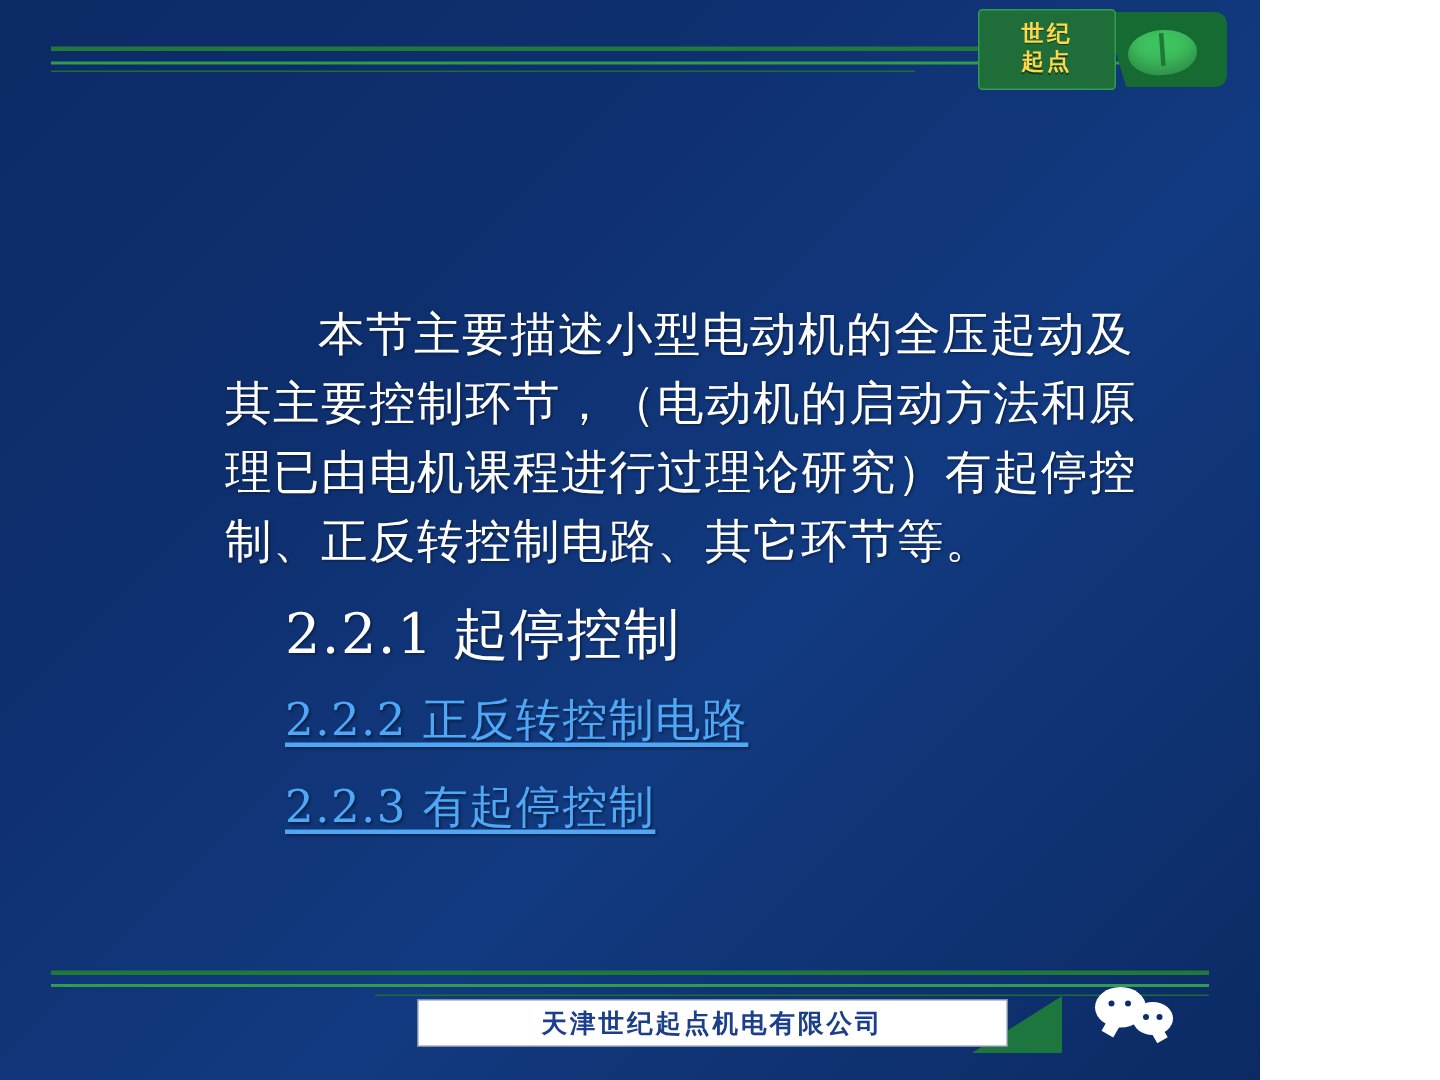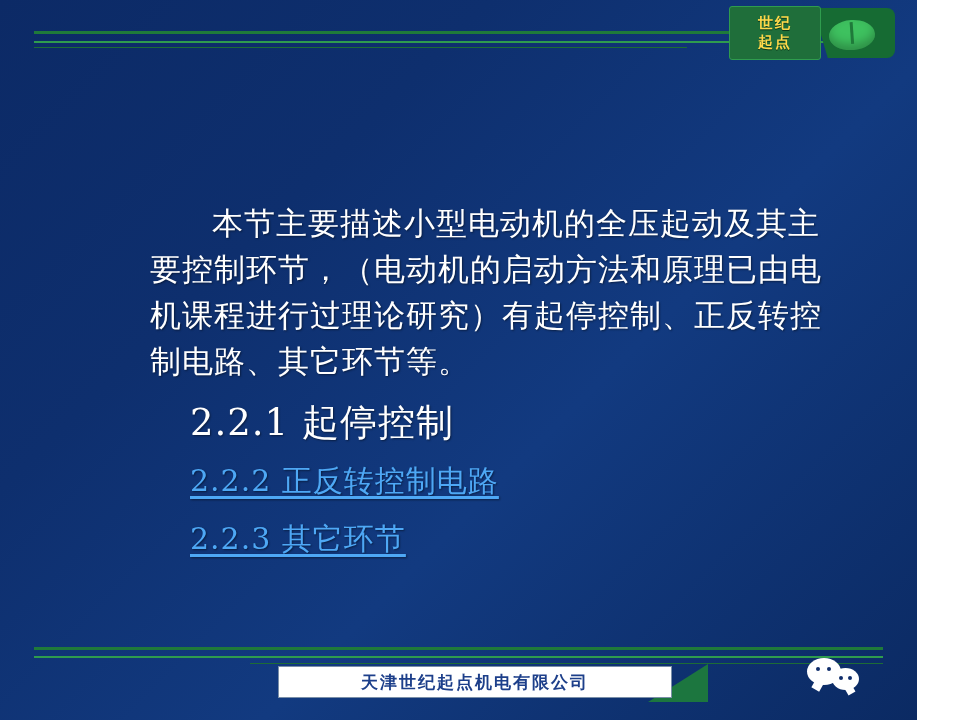--- a/index.html
+++ b/index.html
@@ -8,21 +8,21 @@
   }
   body {
     width: 960px;
     height: 720px;
     background: #ffffff;
     font-family: "Liberation Sans", sans-serif;
     overflow: hidden;
   }
   .slide {
     position: relative;
-    width: 917px;
+    width: 840px;
     height: 720px;
     background: linear-gradient(135deg, #0c2a66 0%, #0e2f6e 30%, #123a80 60%, #0b2a63 100%);
     overflow: hidden;
   }
   
   .top-rule-1 {
     position: absolute;
     left: 34px;
     right: 34px;
     top: 31px;
@@ -286,21 +286,21 @@
   <div class="body-wrap">
     <p class="para">本节主要描述小型电动机的全压起动及其主要控制环节，（电动机的启动方法和原理已由电机课程进行过理论研究）有起停控制、正反转控制电路、其它环节等。</p>
 
     <div class="bullet-plain">2.2.1  起停控制</div>
 
     <div class="link-row">
       <a class="bullet-link">2.2.2  正反转控制电路</a>
     </div>
 
     <div class="link-row">
-      <a class="bullet-link">2.2.3  其它环节</a>
+      <a class="bullet-link">2.2.3  有起停控制</a>
     </div>
   </div>
 
   <div class="bot-rule-2"></div>
   <div class="bot-rule-1"></div>
   <div class="bot-rule-3"></div>
 
   <div class="footer-swoosh"></div>
   <div class="footer-bar">
     <span>天津世纪起点机电有限公司</span>

